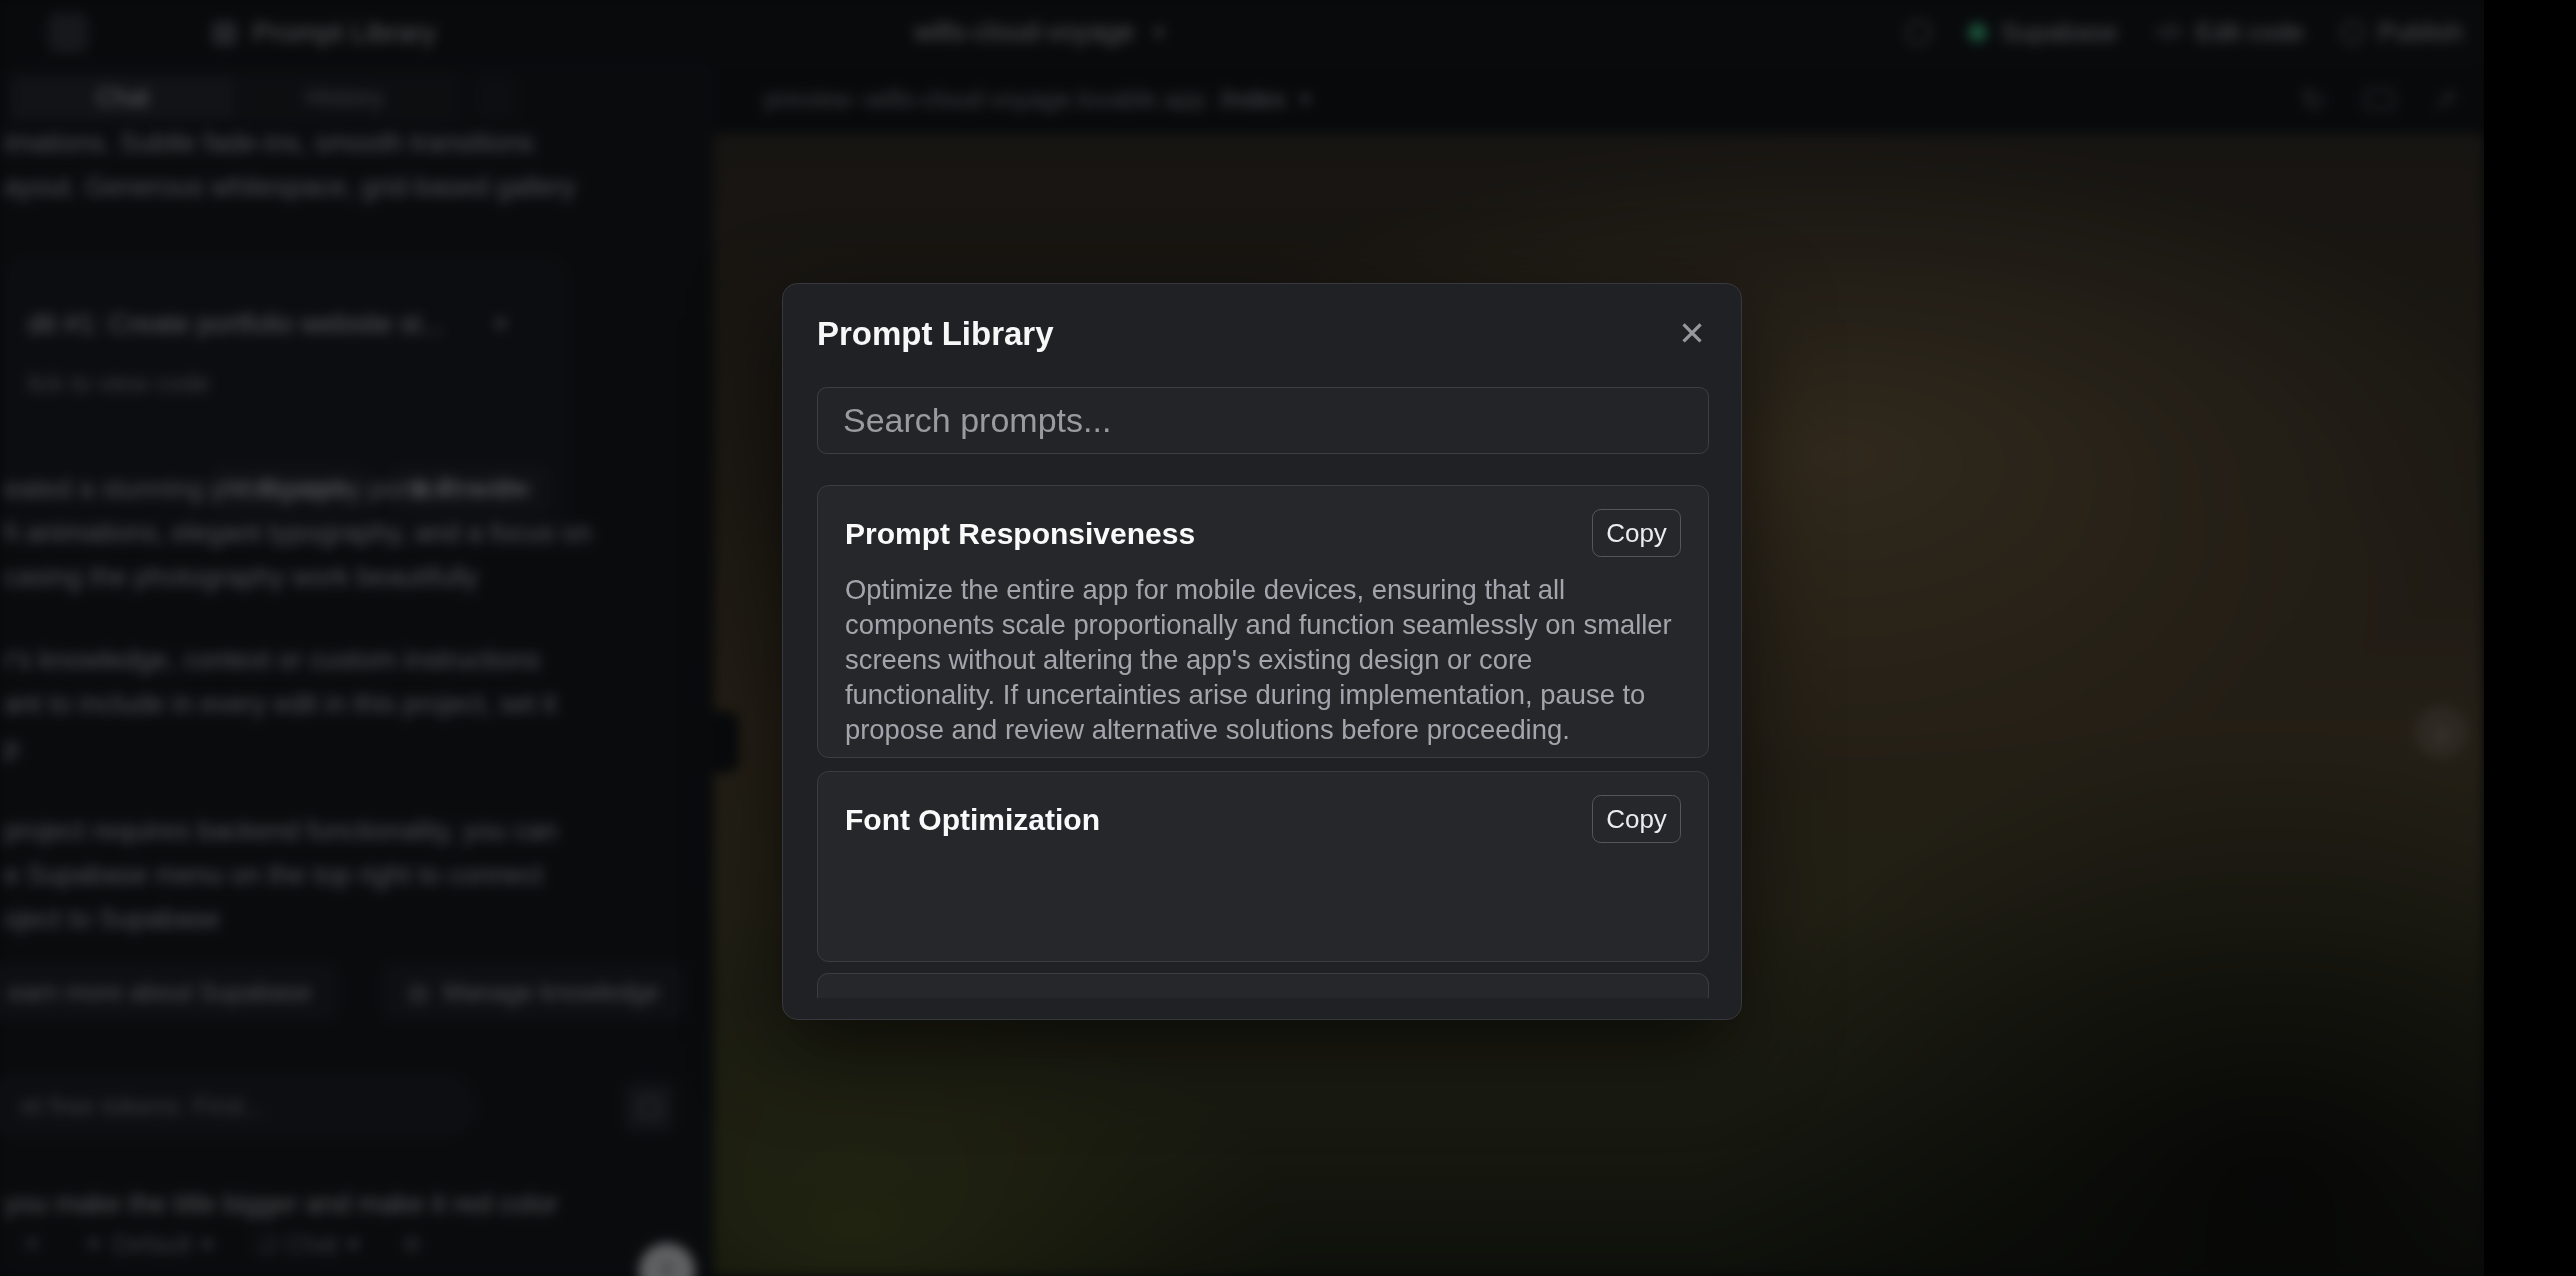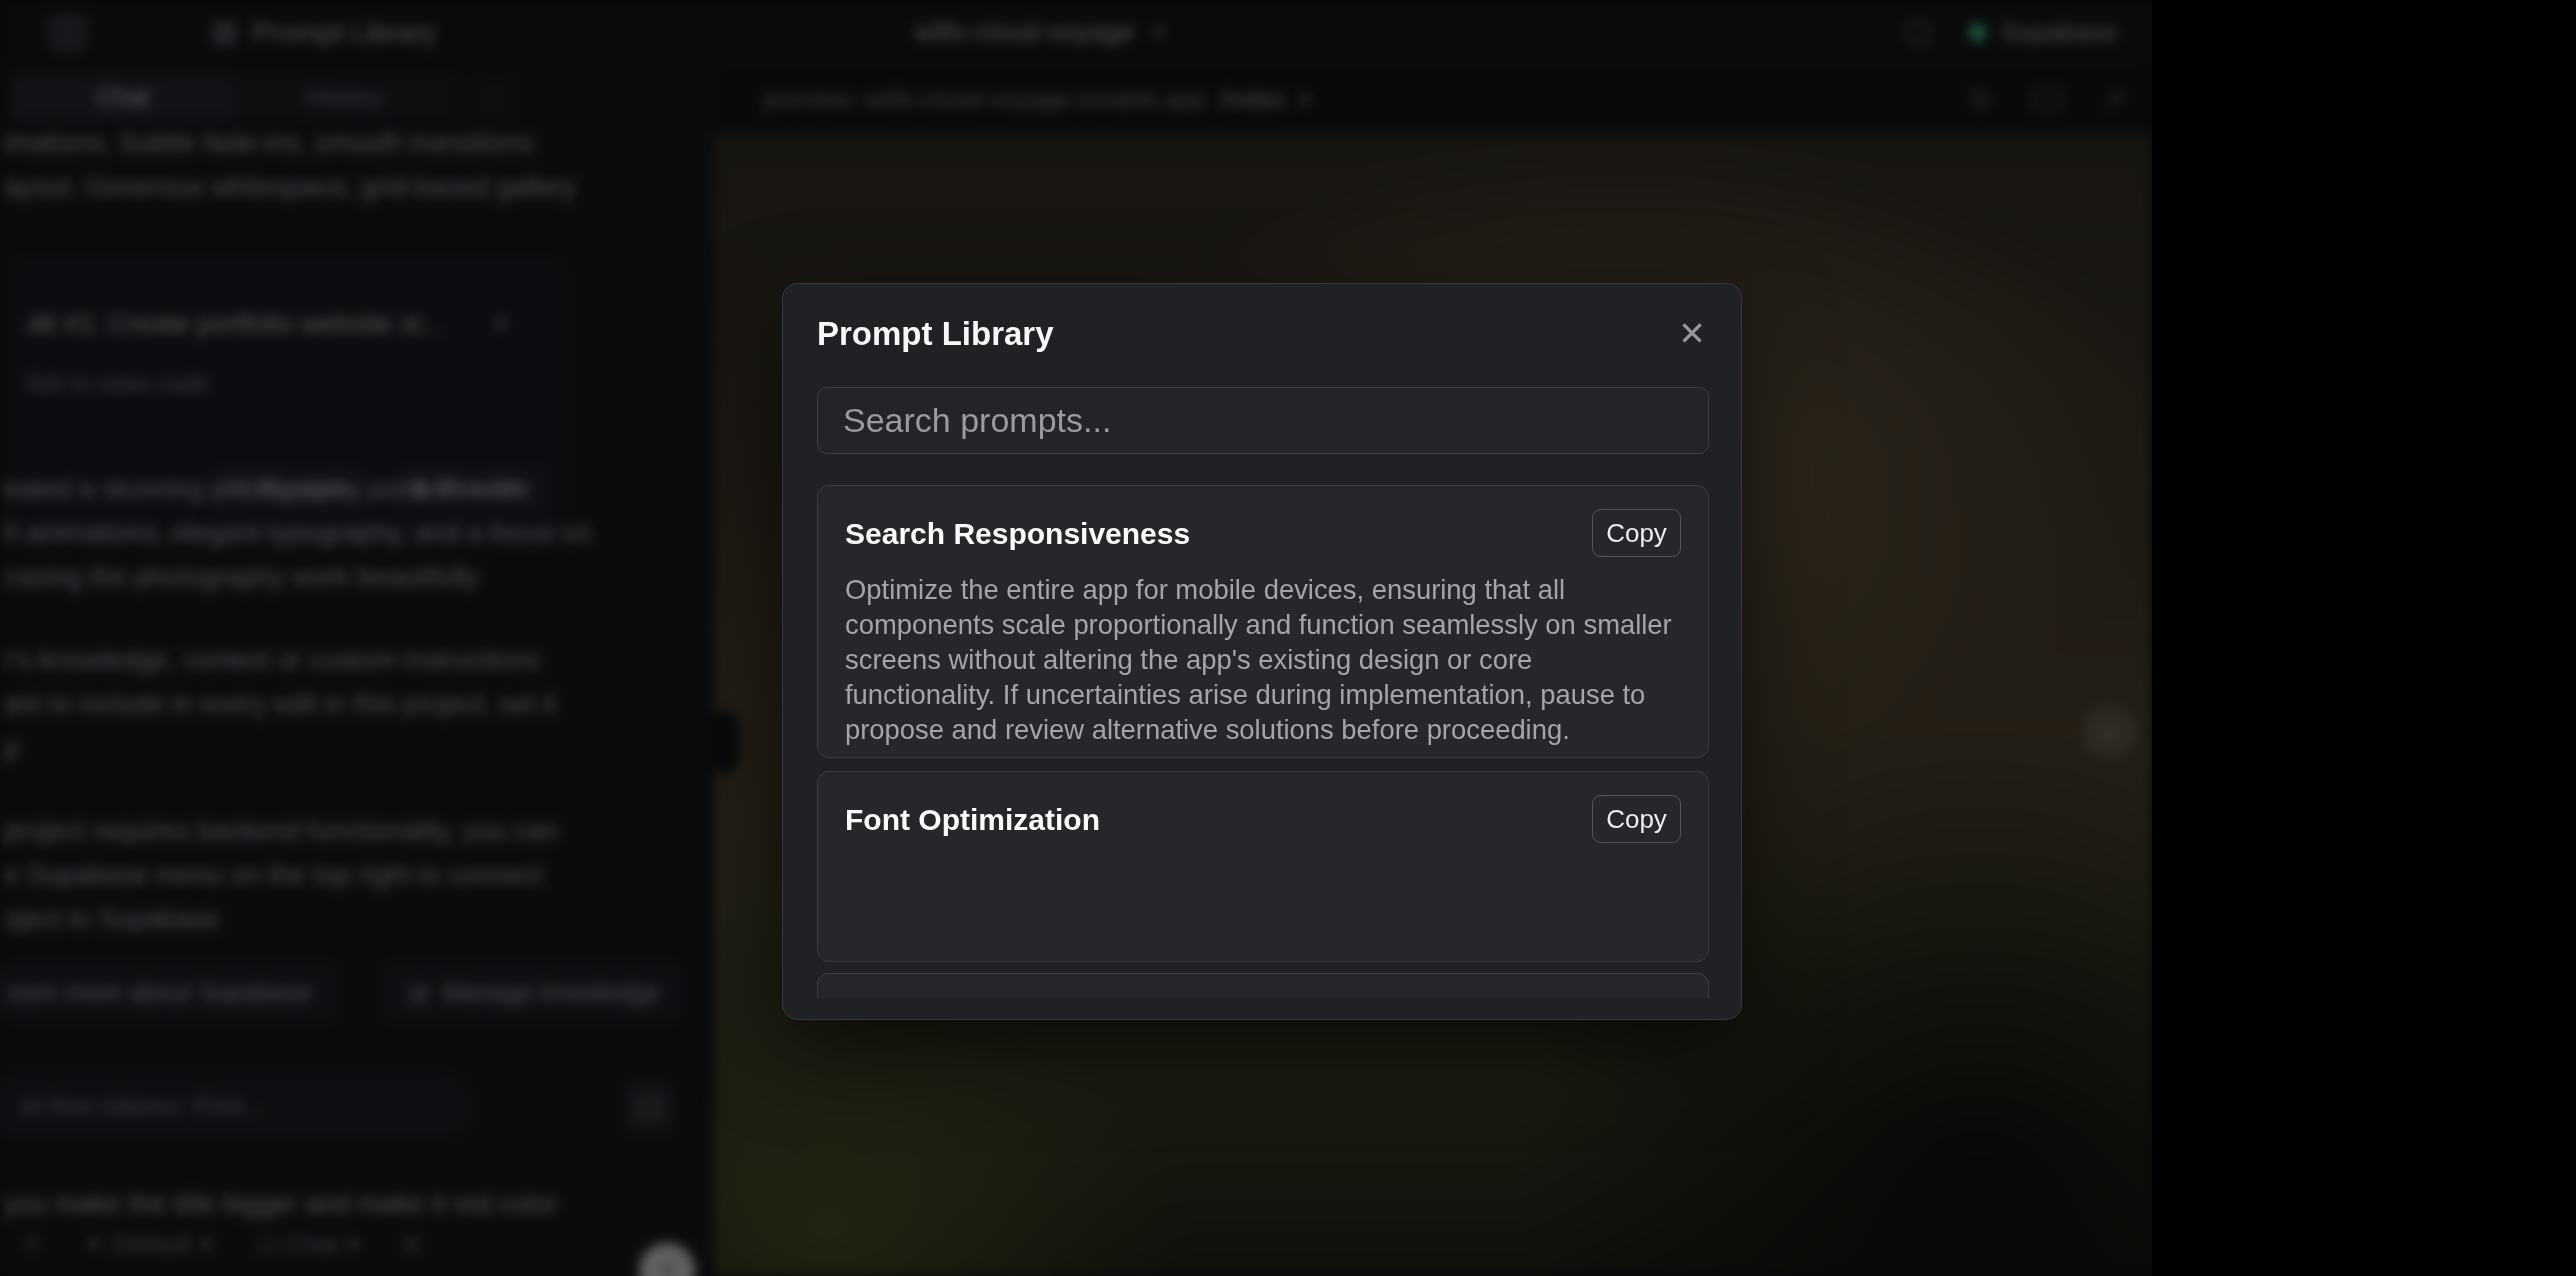--- a/index.html
+++ b/index.html
@@ -1,18 +1,18 @@
 <!DOCTYPE html>
 <html><head>
 <meta charset="utf-8">
 <style>
   * { box-sizing: border-box; margin: 0; padding: 0; }
   html, body { background: #000; }
   body { width: 2576px; height: 1276px; overflow: hidden; font-family: "Liberation Sans", sans-serif; }
-  .stage { position: relative; width: 2152px; height: 1276px; background: #0b0c0e; overflow: hidden; }
+  .stage { position: relative; width: 2484px; height: 1276px; background: #0b0c0e; overflow: hidden; }
 
   
   .app { position: absolute; inset: 0; filter: blur(5.8px); }
 
   .topbar { position: absolute; left: 0; top: 0; width: 2576px; height: 65px; background: #101113; }
   .logo { position: absolute; left: 48px; top: 12.5px; width: 40px; height: 40px; border-radius: 9.6px; background: #34353a; }
   .tb-menu { position: absolute; left: 212px; top: 17.3px; display: flex; align-items: center; gap: 15.4px; color: #d2d3d7; font-size: 28px; }
   .tb-menu .ic { width: 25px; height: 25px; border-radius: 5.8px; background: #55565c; }
   .tb-center { position: absolute; left: 914px; top: 17.3px; display: flex; align-items: center; gap: 19px; color: #c9cacd; font-size: 27px; }
   .chev { color: #8b8c92; font-size: 23px; }
@@ -232,21 +232,21 @@
 
   <div class="overlay"></div>
 
   <div class="modal">
     <div class="m-title">Prompt Library</div>
     <div class="m-close">✕</div>
     <input class="m-search" type="text" placeholder="Search prompts..." style="">
 
     <div class="p-card p-card1">
       <div class="p-head">
-        <div class="p-title">Search Responsiveness</div>
+        <div class="p-title">Prompt Responsiveness</div>
         <button class="copy-btn">Copy</button>
       </div>
       <div class="p-desc">Optimize the entire app for mobile devices, ensuring that all components scale proportionally and function seamlessly on smaller screens without altering the app's existing design or core functionality. If uncertainties arise during implementation, pause to propose and review alternative solutions before proceeding.</div>
     </div>
 
     <div class="p-card p-card2">
       <div class="p-head">
         <div class="p-title">Font Optimization</div>
         <button class="copy-btn">Copy</button>
       </div>

